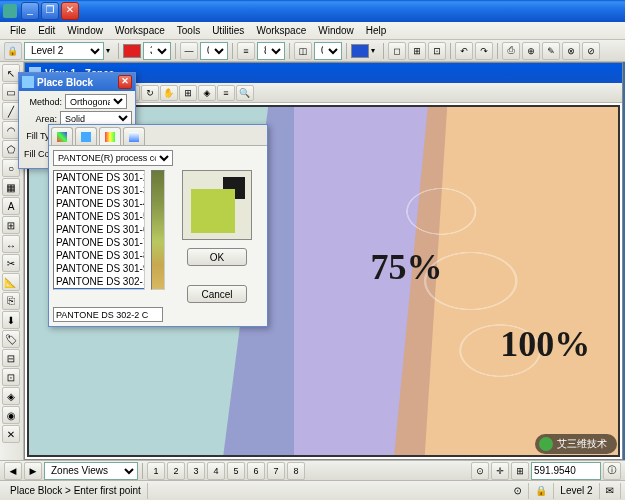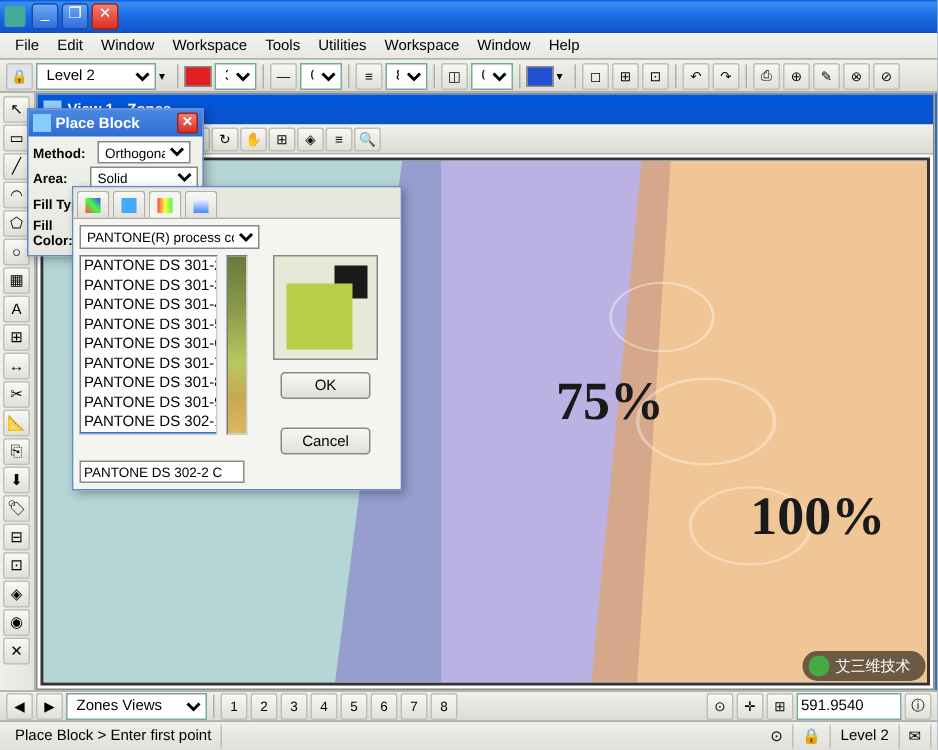--- a/index.html
+++ b/index.html
@@ -53,21 +53,21 @@
 .zlabel { position: absolute; font-size: 36px; font-weight: bold; color: #1a1a1a; font-family: "Times New Roman", serif; }
 
 
 .dlg { position: absolute; background: linear-gradient(to bottom,#f4f4f0,#e8e8e0); border: 1px solid #6688cc; box-shadow: 2px 2px 6px rgba(0,0,0,0.3); }
 .dlg-title { height: 18px; background: linear-gradient(to bottom,#4a88e0,#2d6dd0); color: white; display: flex; align-items: center; padding: 0 3px; font-size: 10px; font-weight: bold; }
 .dlg-title .icon { width: 12px; height: 12px; background: #8cf; margin-right: 3px; }
 .dlg-title .sp { flex: 1; }
 .dlg-close { width: 14px; height: 14px; background: linear-gradient(to bottom,#f08070,#d83020); border: 1px solid #a82010; border-radius: 2px; text-align: center; line-height: 11px; font-size: 9px; cursor: pointer; }
 .dlg-body { padding: 3px; }
 .frow { display: flex; align-items: center; margin-bottom: 2px; gap: 3px; }
-.frow label { width: 40px; font-size: 9px; font-weight: bold; }
+.frow label { width: 40px; text-align: right; font-size: 9px; }
 .frow select, .frow .swatch-sel { font-size: 9px; height: 15px; background: white; border: 1px solid #888; }
 .swatch-sel { width: 30px; display: flex; align-items: center; }
 .swatch-sel .sw { width: 14px; height: 10px; margin: 0 2px; }
 
 
 .colordlg { left: 48px; top: 124px; width: 220px; }
 .cdtabs { height: 20px; display: flex; background: #e8e8e0; padding: 2px 2px 0 2px; gap: 2px; }
 .cdtab { width: 22px; height: 18px; background: linear-gradient(to bottom,#f8f8f4,#e0e0d8); border: 1px solid #b0b0a8; border-bottom: none; border-radius: 3px 3px 0 0; cursor: pointer; display: flex; align-items: center; justify-content: center; }
 .cdtab.active { background: #f4f4f0; }
 .cdtab .sq { width: 10px; height: 10px; }

